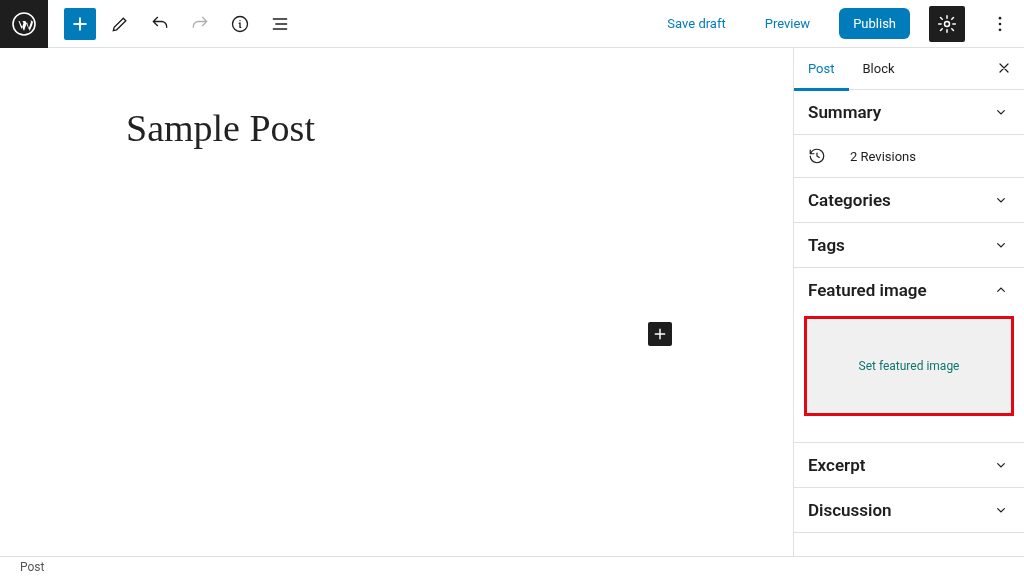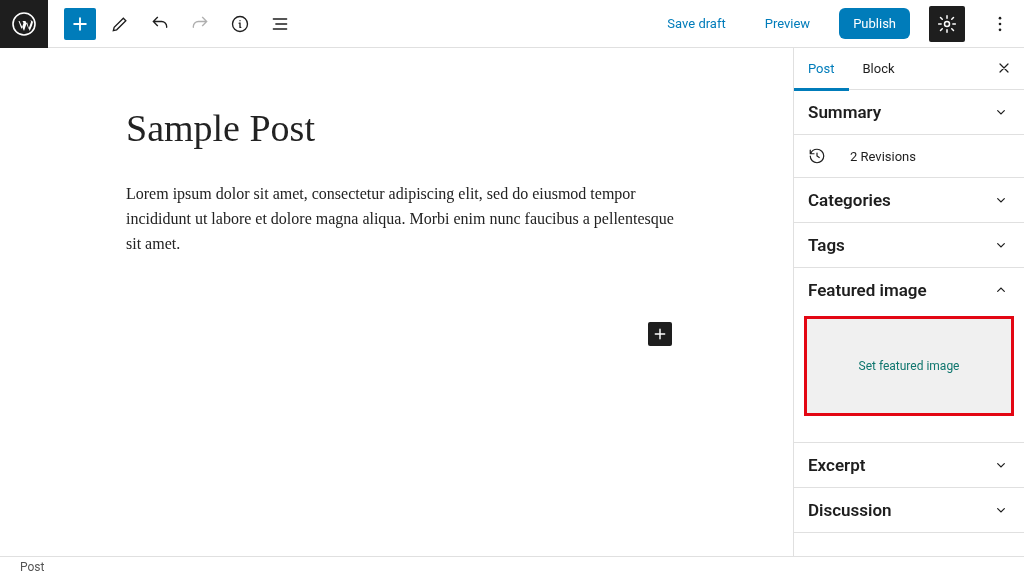--- a/index.html
+++ b/index.html
@@ -102,21 +102,20 @@
           <circle cx="12" cy="12" r="1.6" fill="#1e1e1e"></circle>
           <circle cx="12" cy="19" r="1.6" fill="#1e1e1e"></circle>
         </svg>
     </div>
   </div>
 </div>
 
 <div class="body-row">
   <div class="canvas">
     <h1 class="post-title">Sample Post</h1>
-    <p class="post-body">Lorem ipsum dolor sit amet, consectetur adipiscing elit, sed do eiusmod tempor incididunt ut labore et dolore magna aliqua. Morbi enim nunc faucibus a pellentesque sit amet.</p>
     <div class="inserter-float">
       <svg width="16" height="16" viewBox="0 0 24 24">
           <path d="M12 5v14M5 12h14" stroke="#fff" stroke-width="2.2" stroke-linecap="round"></path>
         </svg>
     </div>
   </div>
 
   <div class="sidebar">
     <div class="tabs-row">
       <div class="tab active">Post</div>

